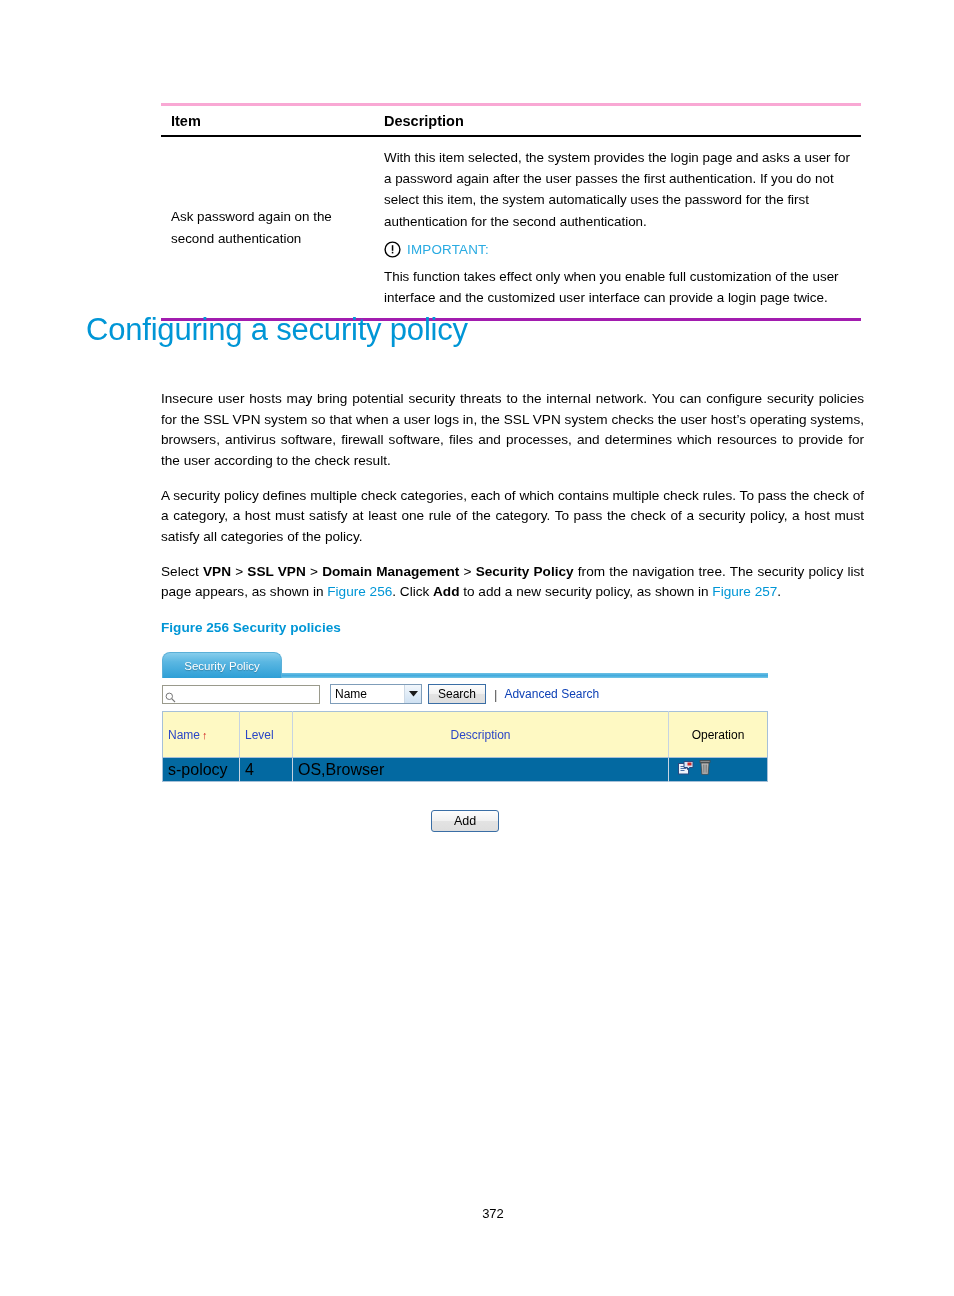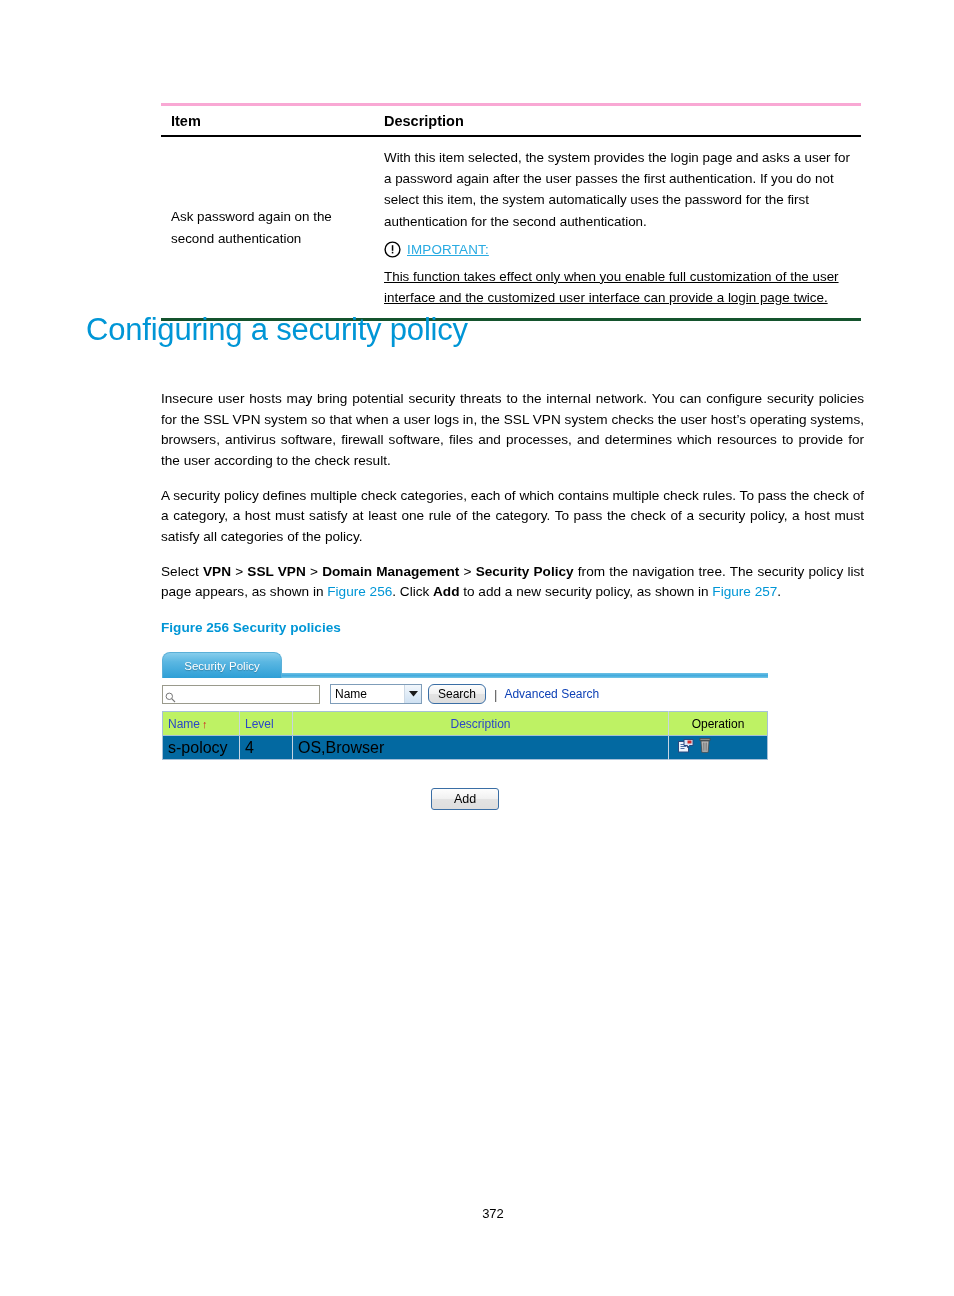--- a/index.html
+++ b/index.html
@@ -35,51 +35,50 @@
     border-bottom: 2px solid #000;
     vertical-align: bottom;
     font-family: "Liberation Sans", sans-serif;
   }
   .ref-table th.col-item { width: 195px; }
   .ref-table td {
     font-size: 13.4px;
     line-height: 1.58;
     padding: 10px 0 10px 10px;
     vertical-align: middle;
-    border-bottom: 3px solid #14532d;
+    border-bottom: 3px solid #a21caf;
   }
   .ref-table td.col-item {
     width: 195px;
     vertical-align: middle;
     padding-right: 8px;
   }
   .ref-table td.col-desc {
     padding-right: 2px;
     vertical-align: top;
   }
   .desc-para { margin: 0 0 2px 0; }
-  .desc-para.last { margin-bottom: 0; text-decoration: underline; }
+  .desc-para.last { margin-bottom: 0; }
 
   .important-head {
     display: flex;
     align-items: center;
     gap: 6px;
     margin: 7px 0 6px 0;
   }
   .important-icon {
     display: inline-block;
     width: 17px;
     height: 17px;
     flex: 0 0 17px;
   }
   .important-label {
     color: #29abe2;
     font-size: 13.4px;
     letter-spacing: 0.2px;
-    text-decoration: underline;
   }
 
   
   .section-heading {
     position: absolute;
     left: 86px;
     top: 312px;
     font-size: 31px;
     color: #0096d6;
     font-weight: normal;
@@ -216,21 +215,21 @@
     border-left: 1px solid #cdd9e5;
     box-sizing: border-box;
   }
   .select-arrow-box svg { position: absolute; left: 4px; top: 6px; }
   .btn {
     font-family: "Liberation Sans", sans-serif;
     font-size: 12px;
     color: #000;
     background: linear-gradient(to bottom, #fdfdfd 0%, #f1f1f1 48%, #e3e3e3 52%, #dedede 100%);
     border: 1px solid #3a6ea5;
-    border-radius: 6px;
+    border-radius: 0;
     padding: 1px 9px;
     cursor: pointer;
     line-height: 16px;
   }
   .btn-search { margin-left: 6px; }
   .divider-pipe {
     margin: 0 7px 0 8px;
     color: #555;
     font-size: 13px;
   }
@@ -243,28 +242,28 @@
 
   
   .data-table {
     width: 606px;
     border-collapse: collapse;
     margin-top: 5px;
     border: 1px solid #a6c0d8;
     table-layout: fixed;
   }
   .data-table th {
-    background: #bef264;
+    background: #fef9c3;
     font-size: 12px;
     font-weight: normal;
     color: #2b46c7;
     height: 21px;
     border-right: 1px solid #c6d4e2;
     border-bottom: 1px solid #a6c0d8;
-    padding: 1px 5px;
+    padding: 12px 5px;
   }
   .data-table th.op-col {
     color: #000000;
     border-right: none;
   }
   .data-table th.name-col { width: 66px; text-align: left; }
   .data-table th.level-col { width: 42px; text-align: left; }
   .data-table th.desc-col { text-align: center; }
   .data-table th.op-col { width: 88px; text-align: center; }
   .sort-arrow {

